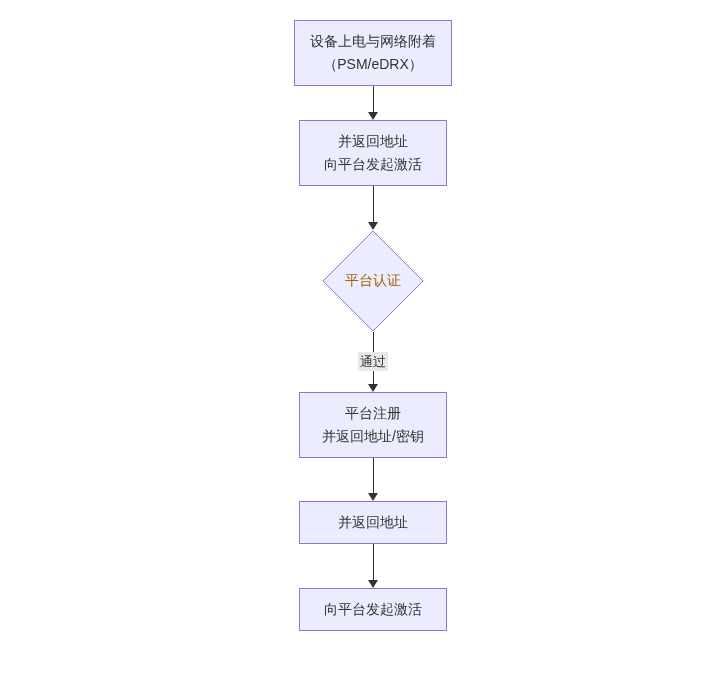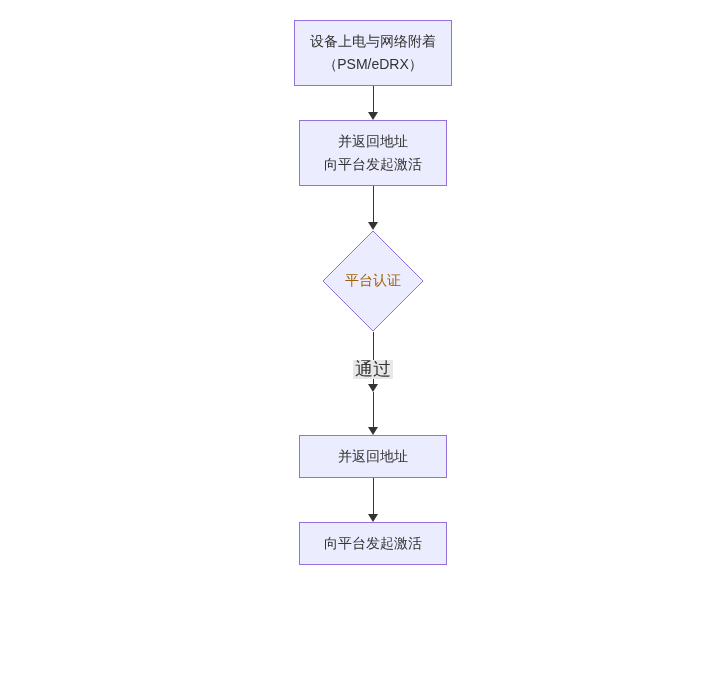--- a/index.html
+++ b/index.html
@@ -72,25 +72,25 @@
     display: flex;
     align-items: center;
     justify-content: center;
     font-size: 14px;
     color: #a16207;
     white-space: nowrap;
   }
   .edge-label {
     position: absolute;
     left: 50%;
-    top: 28px;
+    top: 20px;
     transform: translateX(-50%);
     background: #e8e8e8;
     color: #333333;
-    font-size: 18px;
+    font-size: 13px;
     line-height: 19px;
     padding: 0 2px;
     white-space: nowrap;
     z-index: 2;
   }
 </style>
 </head>
 <body>
 
 <div class="canvas">
@@ -122,20 +122,24 @@
       </svg>
       <div class="diamond-label">平台认证</div>
     </div>
 
     <div class="connector h60">
       <div class="line"></div>
       <span class="edge-label">通过</span>
       <div class="arrowhead"></div>
     </div>
 
+    <div class="node">
+      <div>平台注册</div>
+      <div>并返回地址/密钥</div>
+    </div>
 
     <div class="connector h43">
       <div class="line"></div>
       <div class="arrowhead"></div>
     </div>
 
     <div class="node">
       <div>并返回地址</div>
     </div>
 

